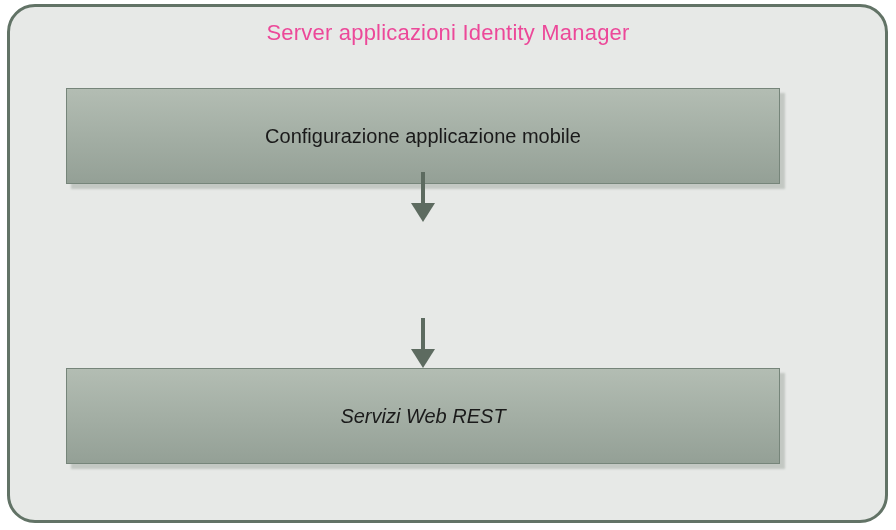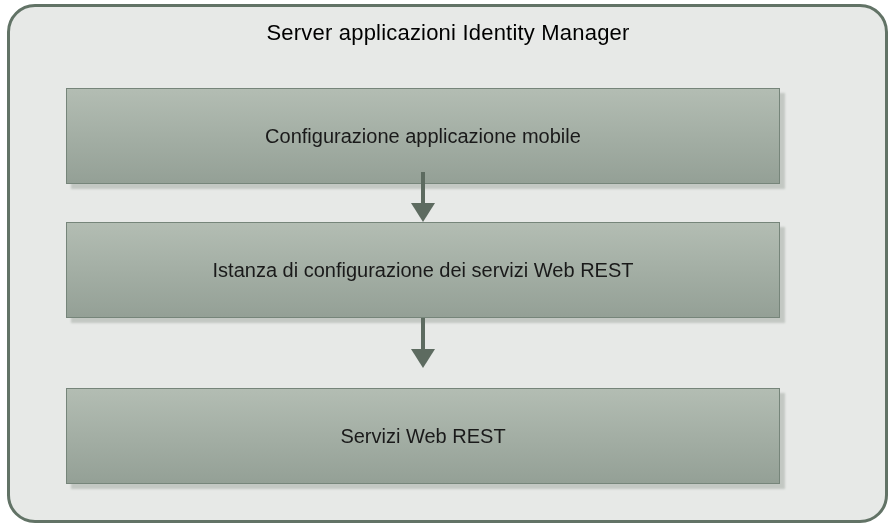--- a/index.html
+++ b/index.html
@@ -27,42 +27,42 @@
     border-radius: 28px;
   }
   .diagram-title {
     position: absolute;
     left: 0;
     top: 20px;
     width: 896px;
     text-align: center;
     font-size: 22px;
     line-height: 26px;
-    color: #000000;
+    color: #ec4899;
     letter-spacing: 0.2px;
   }
   .node {
     position: absolute;
     left: 66px;
     width: 714px;
     height: 96px;
     box-sizing: border-box;
     background: linear-gradient(to bottom, #b3bdb3 0%, #94a096 100%);
     border: 1px solid #76857a;
     box-shadow: 5px 5px 2px #c3c8c3;
     display: flex;
     align-items: center;
     justify-content: center;
     font-size: 20px;
     color: #1a1a1a;
     text-align: center;
   }
   .node-1 { top: 76px; margin-top: 12px; }
   .node-2 { top: 222px; }
-  .node-3 { top: 388px; }
+  .node-3 { top: 368px; font-style: italic; }
   .arrow {
     position: absolute;
     left: 410px;
     width: 26px;
     height: 50px;
   }
   .arrow-1 { top: 172px; }
   .arrow-2 { top: 318px; }
 </style>
 </head>
@@ -76,23 +76,20 @@
 
   <div class="node node-1">
     <span>Configurazione applicazione mobile</span>
   </div>
 
   <svg class="arrow arrow-1" viewBox="0 0 26 50">
     <line x1="13" y1="0" x2="13" y2="33" stroke-width="4" stroke="#5d6b60"></line>
     <polygon points="1,31 25,31 13,50" fill="#5d6b60"></polygon>
   </svg>
 
-  <div class="node node-2">
-    <span>Istanza di configurazione dei servizi Web REST</span>
-  </div>
 
   <svg class="arrow arrow-2" viewBox="0 0 26 50">
     <line x1="13" y1="0" x2="13" y2="33" stroke-width="4" stroke="#5d6b60"></line>
     <polygon points="1,31 25,31 13,50" fill="#5d6b60"></polygon>
   </svg>
 
   <div class="node node-3">
     <span>Servizi Web REST</span>
   </div>
 

